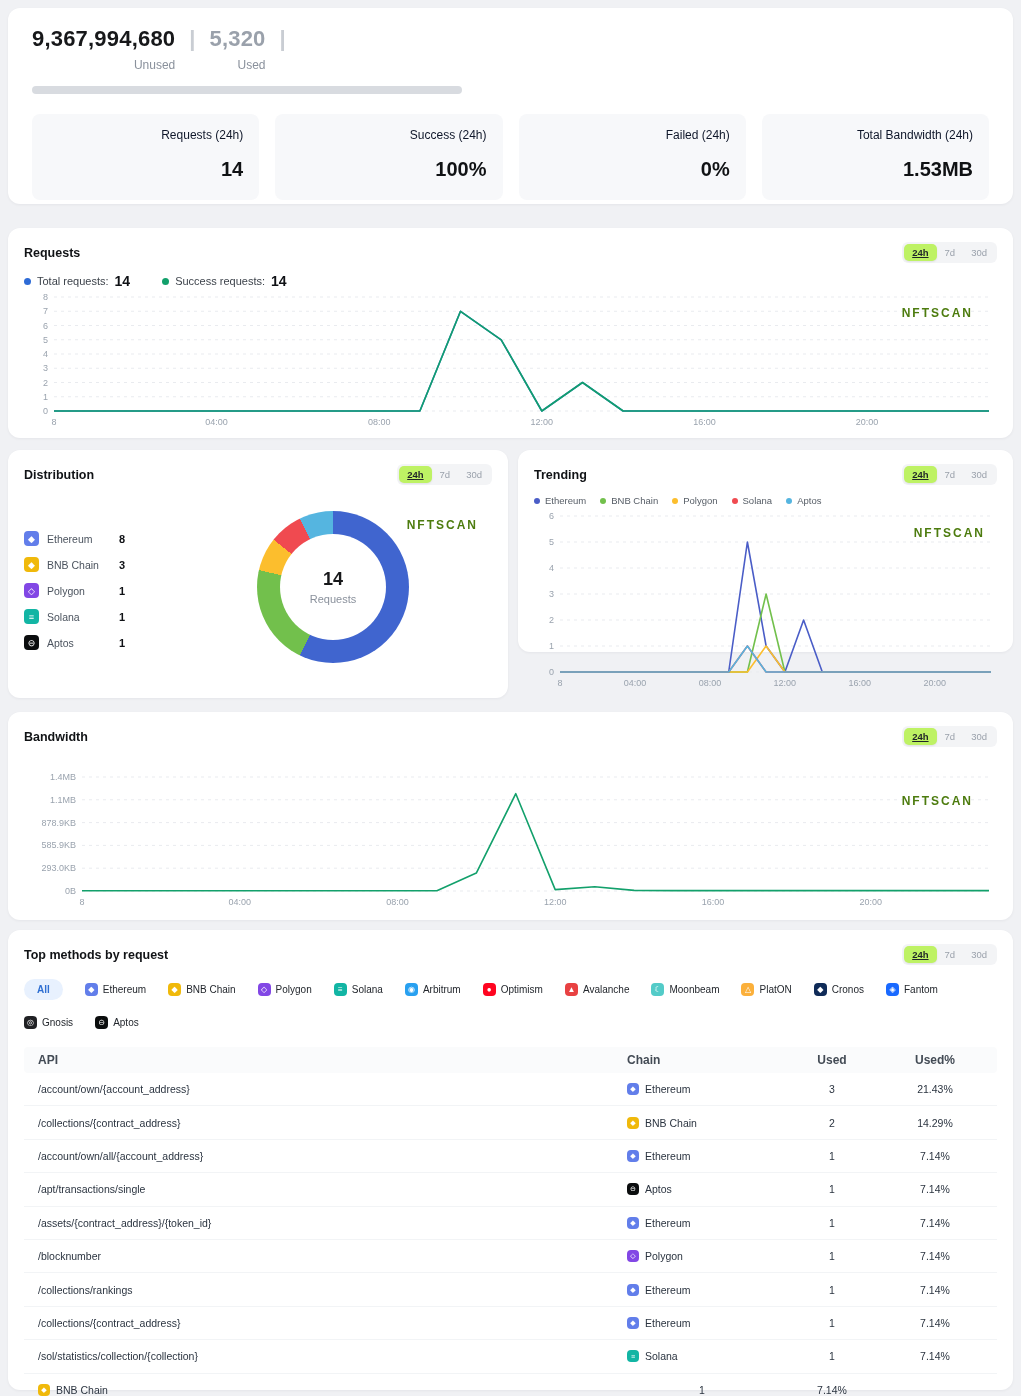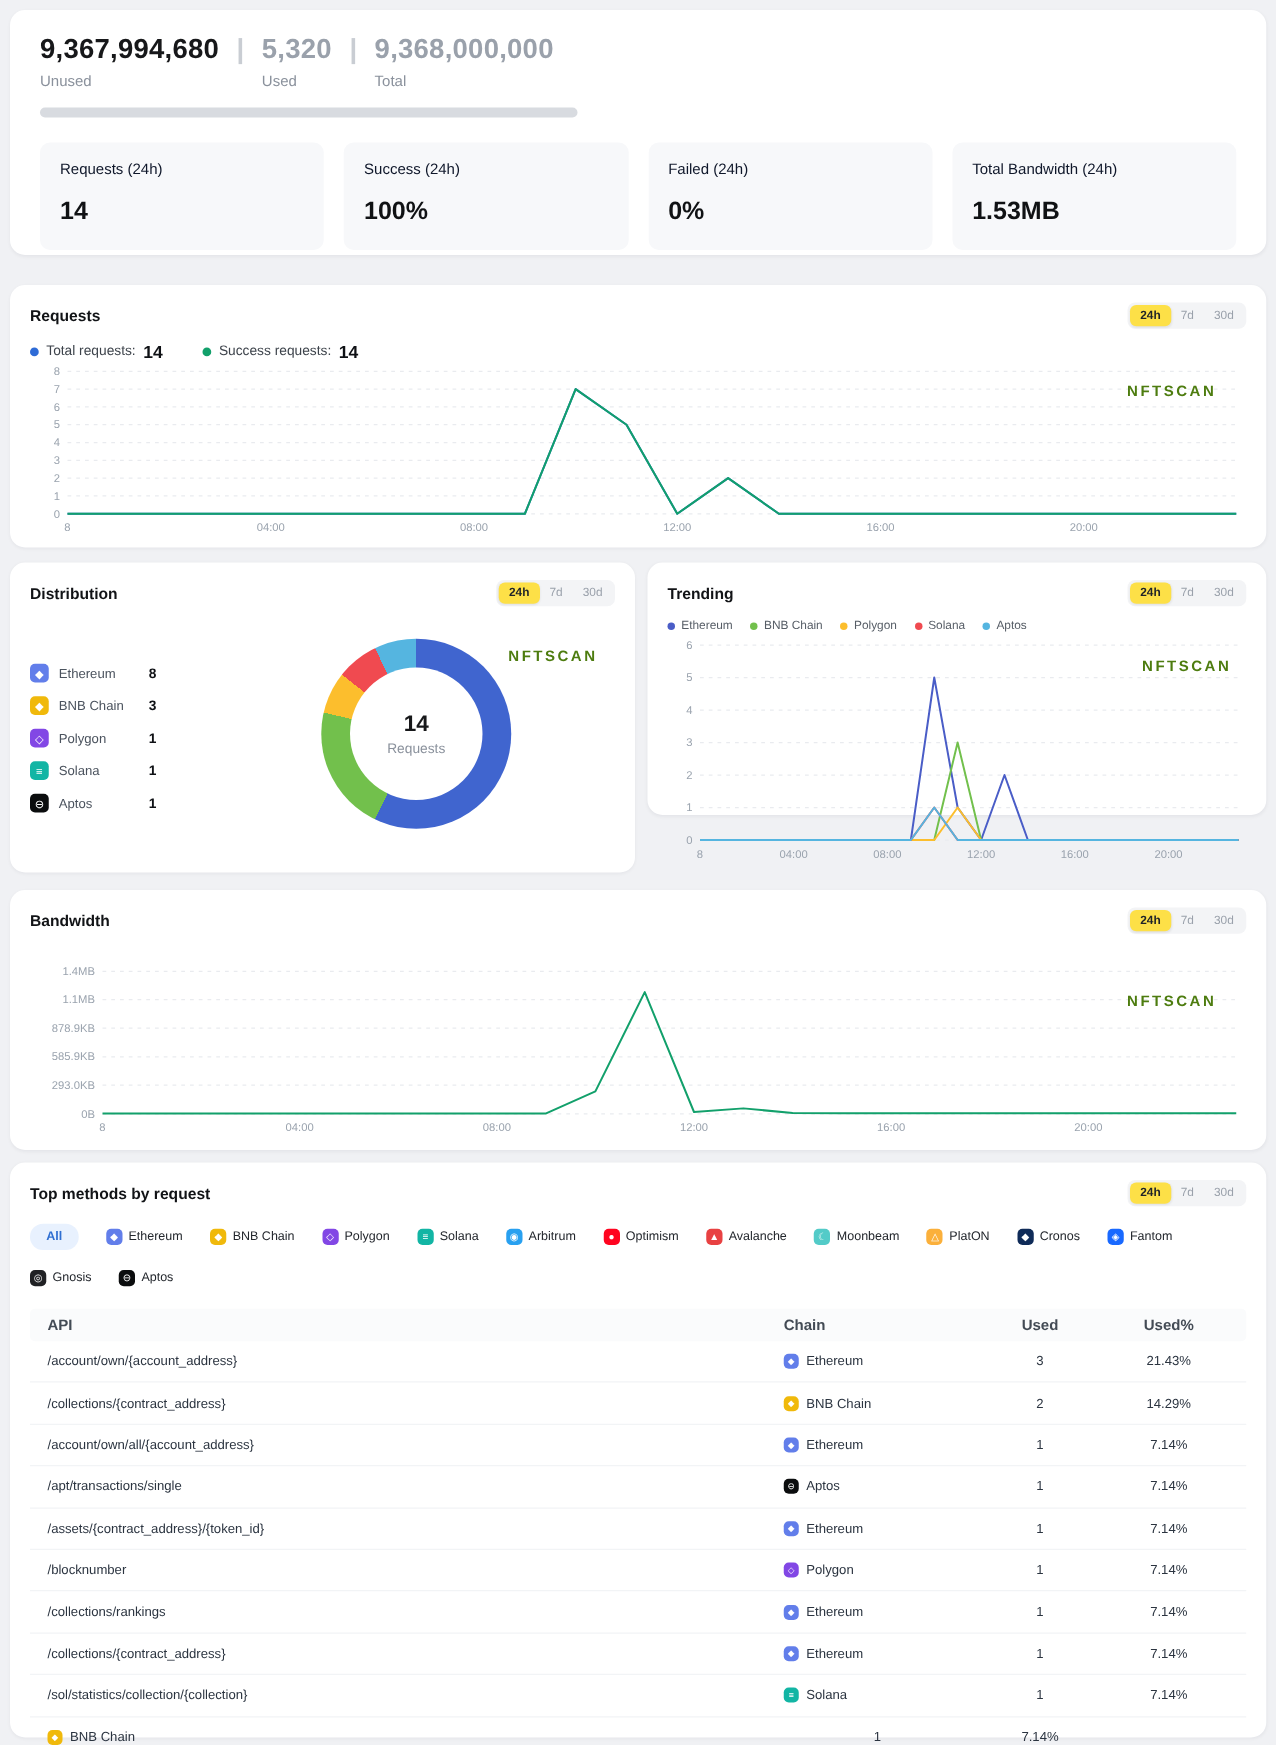--- a/index.html
+++ b/index.html
@@ -2,38 +2,38 @@
 <html><head>
 <meta charset="utf-8">
 <style>
   * { margin:0; padding:0; box-sizing:border-box; }
   html,body { width:1021px; height:1396px; overflow:hidden; background:#f0f1f4;
     font-family:"Liberation Sans", sans-serif; color:#17181a; }
   .wrap { padding:8px 8px 0 8px; }
   .panel { background:#fff; border-radius:12px; box-shadow:0 1px 3px rgba(16,24,40,.05); position:relative; }
 
   
-  #card-header { height:196px; padding:18px 24px; margin-bottom:24px; }
+  #card-header { height:196px; padding:18px 24px; margin-bottom:24px;text-align:right; }
   .bignums { display:flex; align-items:flex-start; gap:14px; }
   .numblock .num { font-size:22px; font-weight:bold; letter-spacing:.2px; }
   .numblock .num.gray { color:#9aa1ab; font-weight:bold; }
   .numblock .lbl { font-size:12px; color:#8a919c; margin-top:6px; }
   .numsep { font-size:22px; color:#c9cdd3; font-weight:bold; line-height:1.2; }
   .progress { width:430px; height:8px; background:#d8dbe0; border-radius:4px; margin-top:14px; }
   .stats { display:grid; grid-template-columns:repeat(4,1fr); gap:16px; margin-top:20px; }
   .statbox { background:#f7f8fa; border-radius:8px; height:86px; padding:14px 16px; }
   .statbox .slbl { font-size:12px; color:#0f172a; }
   .statbox .sval { font-size:20px; font-weight:bold; margin-top:16px; color:#101214; }
 
   
   .panel-head { display:flex; justify-content:space-between; align-items:center; }
   .ptitle { font-size:12.5px; font-weight:bold; color:#111316; }
   .range-switch { display:flex; background:#f3f4f6; border-radius:6px; padding:2px; }
   .range-opt { font-size:9.5px; color:#9aa1ab; padding:3px 8px; border-radius:5px; cursor:pointer; }
-  .range-opt.active { background:#fde047; color:#1f2328; font-weight:bold; box-shadow:0 1px 2px rgba(0,0,0,.08); }
+  .range-opt.active { background:#bef264; color:#1f2328; font-weight:bold; box-shadow:0 1px 2px rgba(0,0,0,.08);text-decoration:underline; }
 
   #panel-requests { height:210px; margin-bottom:12px; padding:14px 16px; }
   .req-legend { display:flex; gap:32px; margin-top:10px; align-items:center; }
   .leg-item { display:flex; align-items:center; gap:6px; font-size:11px; color:#3d434b; }
   .leg-dot { width:7px; height:7px; border-radius:50%; }
   .leg-val { font-size:14px; font-weight:bold; color:#0f1115; }
 
   .row2 { display:flex; gap:10px; margin-bottom:14px; }
   #panel-distribution { width:500px; height:248px; padding:14px 16px; }
   #panel-trending { width:495px; height:202px; padding:14px 16px; }
@@ -86,24 +86,20 @@
       <div class="numblock">
         <div class="num">9,367,994,680</div>
         <div class="lbl">Unused</div>
       </div>
       <div class="numsep">|</div>
       <div class="numblock">
         <div class="num gray">5,320</div>
         <div class="lbl">Used</div>
       </div>
       <div class="numsep">|</div>
-      <div class="numblock">
-        <div class="num gray">9,368,000,000</div>
-        <div class="lbl">Total</div>
-      </div>
     </div>
     <div class="progress"></div>
     <div class="stats" id="stats-row">
         <div class="statbox">
           <div class="slbl">Requests (24h)</div>
                  <div class="sval">14</div>
         </div>
         <div class="statbox">
           <div class="slbl">Success (24h)</div>
                  <div class="sval">100%</div>

